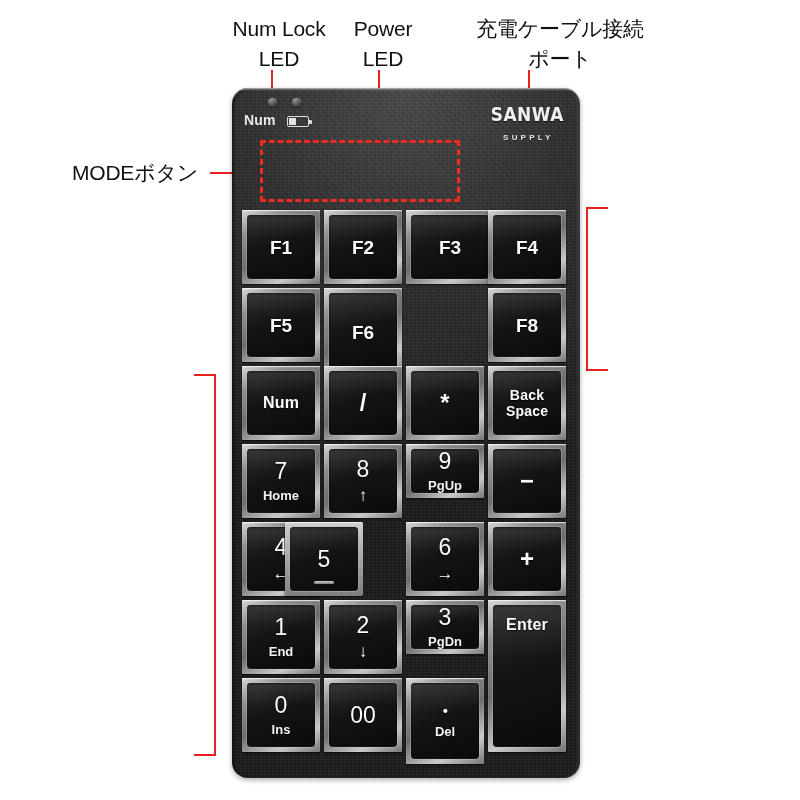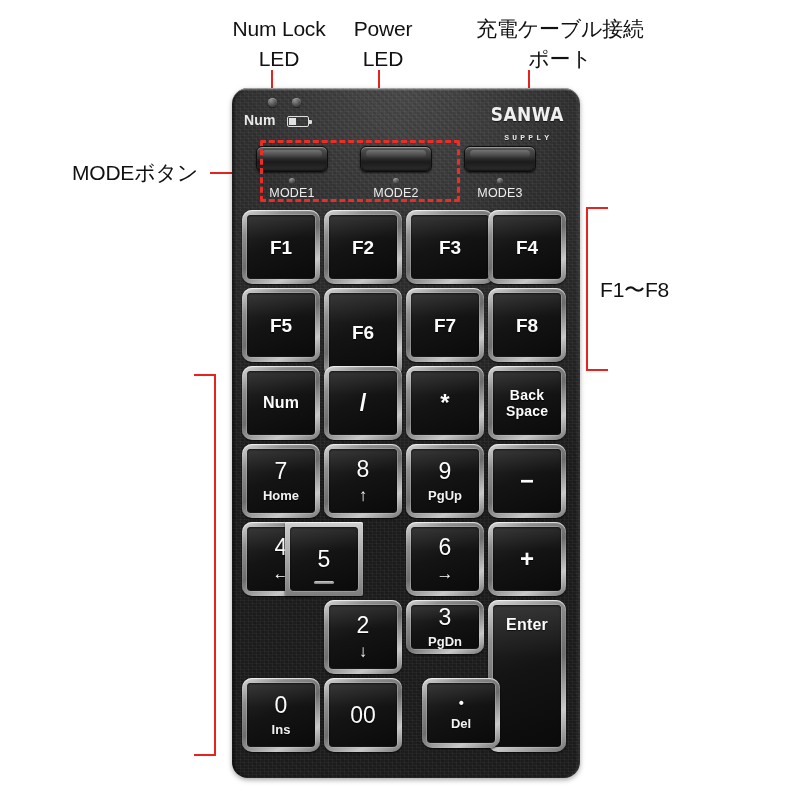--- a/index.html
+++ b/index.html
@@ -148,21 +148,20 @@
     text-shadow: 0 1px 1px rgba(0,0,0,0.6);
   }
   #brand .b2 {
     color: #e8e8e8;
     font-size: 8px;
     font-weight: 700;
     letter-spacing: 3.2px;
     margin-top: 9px;
     margin-left: 2px;
     text-shadow: 0 1px 1px rgba(0,0,0,0.6);
-    font-family: Liberation Mono, monospace;
   }
 
   
   #mode-row {
     position: absolute;
     left: 24px; top: 58px;
     width: 300px; height: 58px;
     z-index: 6;
   }
   .mode-cell {
@@ -206,21 +205,21 @@
 
   
   #keyfield {
     position: absolute;
     left: 10px; top: 122px;
     width: 328px; height: 558px;
     z-index: 4;
   }
   .key {
     position: absolute;
-    border-radius: 10px;
+    border-radius: 1px;
     background: linear-gradient(150deg, #d9d9d9 0%, #8f8f8f 22%, #6d6d6d 50%, #c9c9c9 78%, #767676 100%);
     padding: 5px;
     box-shadow:
       0 1px 2px rgba(0,0,0,0.75),
       inset 0 1px 1px rgba(255,255,255,0.8);
   }
   .key .inner {
     position: relative;
     width: 100%; height: 100%;
     border-radius: 4px;
@@ -303,21 +302,20 @@
 LED</div>
 
   <div class="callout" style="left:318px; top:14px; width:130px;">Power
 LED</div>
 
   <div class="callout" style="left:60px; top:158px; width:150px;">MODEボタン</div>
 
   <div class="callout" style="left:455px; top:14px; width:210px;">充電ケーブル接続
 ポート</div>
 
-  <div class="callout" style="left:600px; top:275px; width:110px; text-align:left;">F1〜F8</div>
 
 
   <div class="leader v" style="left:271px; top:70px; height:42px;"></div>
 
   <div class="leader v" style="left:378px; top:70px; height:22px;"></div>
   <div class="leader h" style="left:295px; top:90px; width:85px;"></div>
   <div class="leader v" style="left:295px; top:90px; height:22px;"></div>
 
   <div class="leader v" style="left:528px; top:70px; height:22px;"></div>
   <div class="leader h" style="left:402px; top:90px; width:128px;"></div>
@@ -339,37 +337,20 @@
         <div class="fill"></div>
         <div class="tip"></div>
       </div>
     </div>
 
     <div id="brand">
       <div class="b1">SANWA</div>
       <div class="b2">SUPPLY</div>
     </div>
 
-    <div id="mode-row">
-      <div class="mode-cell" style="left:0px;">
-        <div class="mode-btn"></div>
-        <div class="mode-led"></div>
-        <div class="mode-text">MODE1</div>
-      </div>
-      <div class="mode-cell" style="left:104px;">
-        <div class="mode-btn"></div>
-        <div class="mode-led"></div>
-        <div class="mode-text">MODE2</div>
-      </div>
-      <div class="mode-cell" style="left:208px;">
-        <div class="mode-btn"></div>
-        <div class="mode-led"></div>
-        <div class="mode-text">MODE3</div>
-      </div>
-    </div>
 
     <div id="keyfield">
         <div class="key fn" style="left: 0px; top: 0px; width: 78px; height: 74px;">
           <div class="inner">
             <div class="main">F1</div>
           </div>
         </div>
         <div class="key fn" style="left: 82px; top: 0px; width: 78px; height: 74px;">
           <div class="inner">
             <div class="main">F2</div>
@@ -388,25 +369,20 @@
         <div class="key fn" style="left: 0px; top: 78px; width: 78px; height: 74px;">
           <div class="inner">
             <div class="main">F5</div>
           </div>
         </div>
         <div class="key fn" style="left: 82px; top: 78px; width: 78px; height: 89px;">
           <div class="inner">
             <div class="main">F6</div>
           </div>
         </div>
-        <div class="key fn" style="left: 164px; top: 78px; width: 78px; height: 74px;">
-          <div class="inner">
-            <div class="main">F7</div>
-          </div>
-        </div>
         <div class="key fn" style="left: 246px; top: 78px; width: 78px; height: 74px;">
           <div class="inner">
             <div class="main">F8</div>
           </div>
         </div>
         <div class="key word" style="left: 0px; top: 156px; width: 78px; height: 74px;">
           <div class="inner">
             <div class="main">Num</div>
           </div>
         </div>
@@ -431,21 +407,21 @@
             <div class="main">7</div>
             <div class="sub">Home</div>
           </div>
         </div>
         <div class="key num arrow-sub" style="left: 82px; top: 234px; width: 78px; height: 74px;">
           <div class="inner">
             <div class="main">8</div>
             <div class="arrow">↑</div>
           </div>
         </div>
-        <div class="key num" style="left: 164px; top: 234px; width: 78px; height: 74px;">
+        <div class="key num" style="left: 164px; top: 234px; width: 78px; height: 54px;">
           <div class="inner">
             <div class="main">9</div>
             <div class="sub">PgUp</div>
           </div>
         </div>
         <div class="key sym" style="left: 246px; top: 234px; width: 78px; height: 74px;">
           <div class="inner">
             <div class="main">−</div>
           </div>
         </div>
@@ -465,20 +441,26 @@
           <div class="inner">
             <div class="main">6</div>
             <div class="arrow">→</div>
           </div>
         </div>
         <div class="key sym" style="left: 246px; top: 312px; width: 78px; height: 74px;">
           <div class="inner">
             <div class="main">+</div>
           </div>
         </div>
+        <div class="key num" style="left: 0px; top: 390px; width: 78px; height: 74px;">
+          <div class="inner">
+            <div class="main">1</div>
+            <div class="sub">End</div>
+          </div>
+        </div>
         <div class="key num arrow-sub" style="left: 82px; top: 390px; width: 78px; height: 74px;">
           <div class="inner">
             <div class="main">2</div>
             <div class="arrow">↓</div>
           </div>
         </div>
         <div class="key num" style="left: 164px; top: 390px; width: 78px; height: 54px;">
           <div class="inner">
             <div class="main">3</div>
             <div class="sub">PgDn</div>
@@ -493,21 +475,21 @@
           <div class="inner">
             <div class="main">0</div>
             <div class="sub">Ins</div>
           </div>
         </div>
         <div class="key num" style="left: 82px; top: 468px; width: 78px; height: 74px;">
           <div class="inner">
             <div class="main">00</div>
           </div>
         </div>
-        <div class="key num dot" style="left: 180px; top: 468px; width: 78px; height: 70px;">
+        <div class="key num dot" style="left: 164px; top: 468px; width: 78px; height: 86px;">
           <div class="inner">
             <div class="main" style="font-size: 26px; line-height: 0.6;">・</div>
             <div class="sub">Del</div>
           </div>
         </div>
       </div>
   </div>
 
   <div class="dashbox" style="left:260px; top:140px; width:200px; height:62px;"></div>
 

